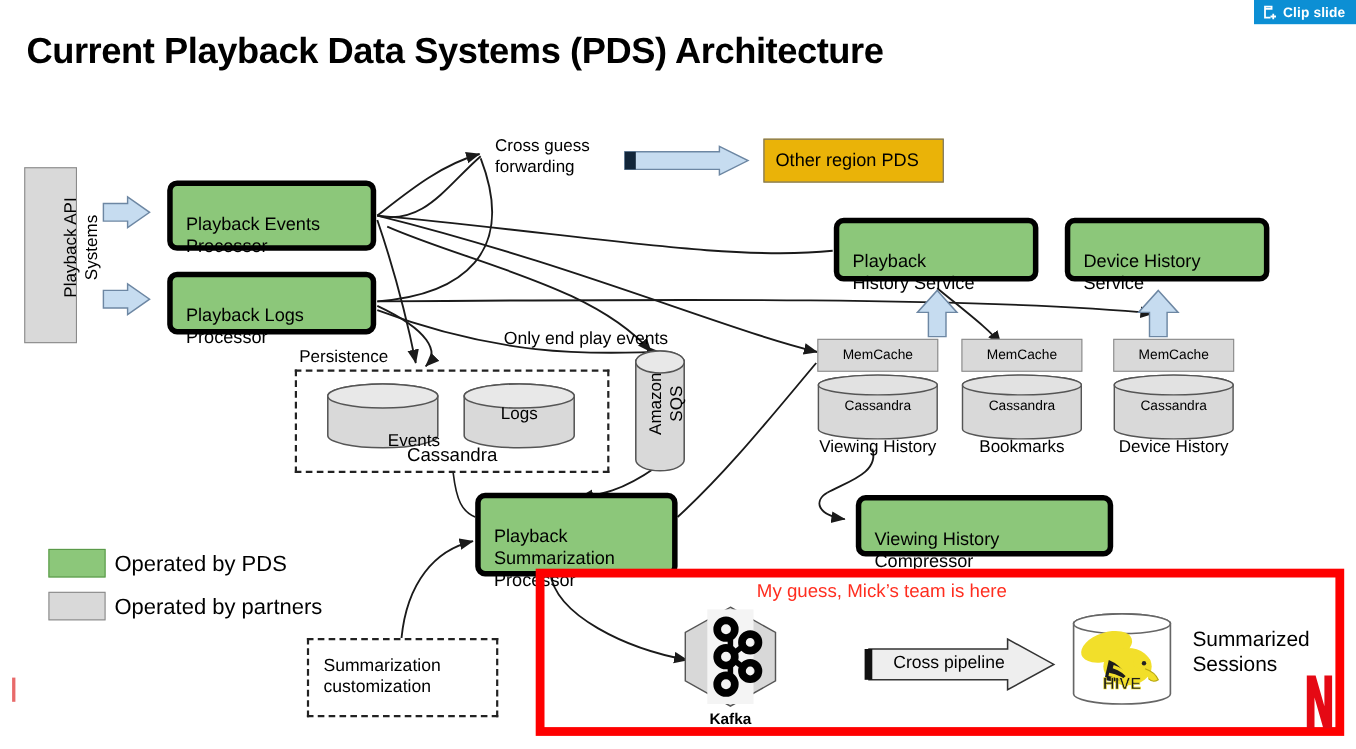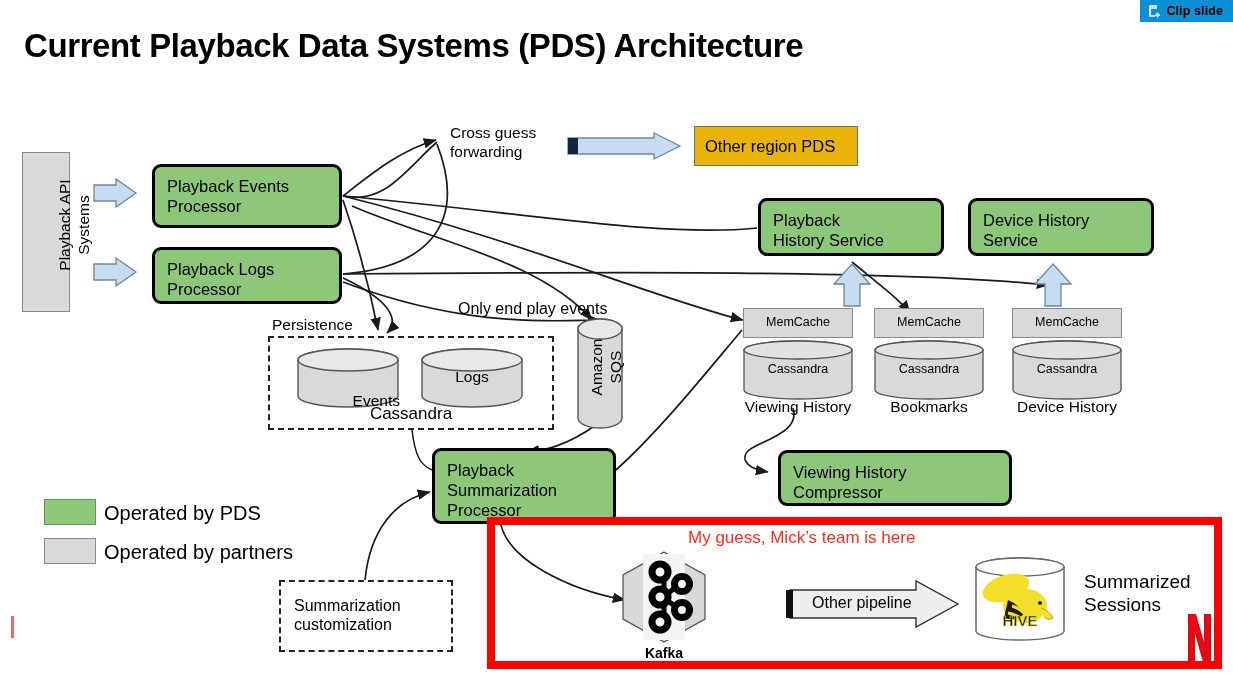--- a/index.html
+++ b/index.html
@@ -9,21 +9,21 @@
     font-family:"Liberation Sans", sans-serif;
     color:#000;
     position:relative;
     overflow:hidden;
   }
   #stage{position:absolute;left:0;top:0;width:1233px;height:681px;}
 
   
   .clip-slide{
     position:absolute;right:0;top:0;
-    background:#0c8fd4;color:#000000;
+    background:#0c8fd4;color:#ffffff;
     height:22px;display:flex;align-items:center;gap:5px;
     padding:0 10px 0 9px;
     font-size:12.5px;font-weight:bold;
     letter-spacing:.1px;
     cursor:pointer;z-index:60;
   }
   .clip-slide .ci{display:block;width:12px;height:13px;}
 
   
   .title{
@@ -34,22 +34,22 @@
     font-family:"Liberation Sans", sans-serif;
   }
 
   
   .node{
     position:absolute;box-sizing:border-box;
     display:flex;align-items:flex-start;
     font-size:16.5px;line-height:1.22;
   }
   .green{
-    background:#8cc77a;border:3px solid #000000;border-radius:9px;
-    padding:9px 10px 8px 12px;
+    background:#8cc77a;border:5px solid #000000;border-radius:9px;
+    padding:25px 10px 8px 12px;
   }
   .grey{
     background:#d9d9d9;border:1px solid #8a8a8a;
     padding:6px 8px;
   }
   .white{
     background:#eab308;border:1px solid #6f6f6f;
     padding:8px 10px;align-items:center;
   }
   .plain-label{
@@ -303,21 +303,21 @@
       <line x1="47" y1="44" x2="56" y2="37"></line>
       <line x1="47" y1="50" x2="56" y2="57"></line>
     </g>
   </svg>
   <div class="tiny-label" style="left:620px;top:645px;width:88px;font-size:14px;z-index:32;font-weight:bold;">Kafka</div>
 
   <svg style="position:absolute;left:784px;top:578px;z-index:32;" width="180" height="52">
     <path d="M6,12 L132,12 L132,3 L174,26 L132,49 L132,40 L6,40 z" fill="#eeeeee" stroke="#333" stroke-width="1.4"></path>
     <rect x="2" y="12" width="7" height="28" fill="#111"></rect>
   </svg>
-  <div class="small-label" style="left:812px;top:593px;z-index:33;">Other pipeline</div>
+  <div class="small-label" style="left:812px;top:593px;z-index:33;">Cross pipeline</div>
 
   <svg style="position:absolute;left:972px;top:556px;z-index:32;" width="96" height="86">
     <path d="M4,11 a44,9 0 0 1 88,0 v64 a44,9 0 0 1 -88,0 z" fill="#ffffff" stroke="#666" stroke-width="1.5"></path>
     <ellipse cx="48" cy="11" rx="44" ry="9" fill="#fff" stroke="#666" stroke-width="1.5"></ellipse>
     <g transform="translate(6,16)">
       <ellipse cx="28" cy="16" rx="24" ry="13" fill="#f2df2a" transform="rotate(-18 28 16)"></ellipse>
       <ellipse cx="47" cy="34" rx="22" ry="17" fill="#f2df2a"></ellipse>
       <path d="M30,28 q10,4 16,14 q-8,8 -20,4 z" fill="#1c1c1c"></path>
       <path d="M34,34 q10,3 16,12" stroke="#f2df2a" stroke-width="3" fill="none"></path>
       <path d="M30,41 q11,2 17,9" stroke="#f2df2a" stroke-width="3" fill="none"></path>

